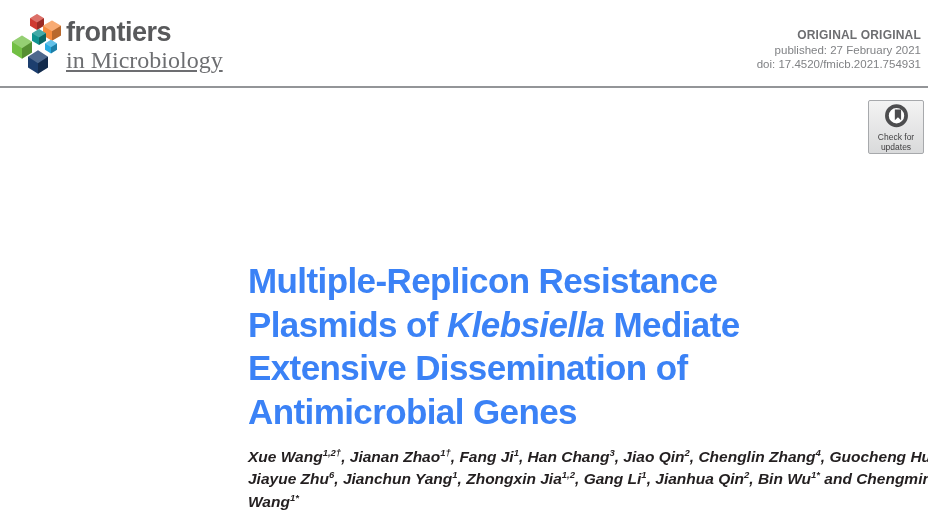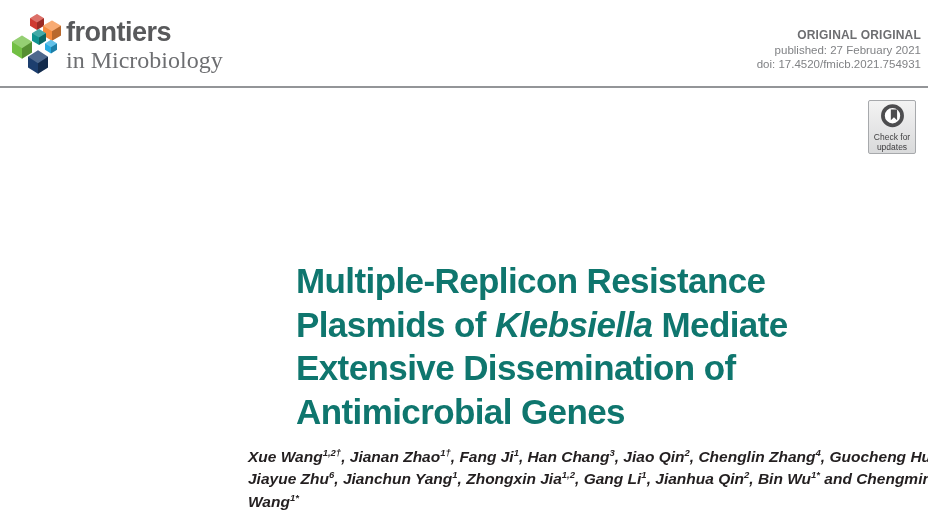--- a/index.html
+++ b/index.html
@@ -16,51 +16,51 @@
   
   .brand { position: absolute; left: 10px; top: 13px; display: flex; align-items: flex-start; }
   .logo-svg { width: 53px; height: 64px; flex: 0 0 auto; }
   .brand-text { margin-left: 3px; margin-top: 6px; }
   .brand-name {
     font-size: 27px; font-weight: bold; color: #58595b;
     letter-spacing: -0.5px; line-height: 1;
   }
   .brand-journal {
     font-family: "Liberation Serif", serif;
-    font-size: 24px; color: #6d6e71; line-height: 1.05; margin-top: 2px;
+    font-size: 24px; color: #6d6e71; line-height: 1.05; margin-top: 2px; text-decoration: underline;
   }
 
   .pub-info {
     position: absolute; top: 28px; right: 7px; text-align: right;
     color: #808285; font-size: 11.5px; line-height: 14.5px;
   }
   .pub-type { font-weight: bold; color: #6d6e71; font-size: 12px; letter-spacing: 0.2px; }
 
   .rule {
     position: absolute; top: 86px; left: 0; width: 928px; height: 2px;
     background: #939598; border: none;
   }
 
   
   .check-badge {
-    position: absolute; left: 868px; top: 100px; width: 48px; height: 54px;
+    position: absolute; left: 868px; top: 100px; width: 56px; height: 54px;
     background: linear-gradient(#f3f3f3, #d9dadb);
     border: 1px solid #a7a9ac; border-radius: 2px;
     text-align: center; padding-top: 3px; cursor: pointer;
   }
   .check-badge svg { width: 25px; height: 25px; display: inline-block; }
   .check-badge-text {
     font-size: 8.5px; line-height: 9.5px; color: #414042; margin-top: 0px;
   }
 
   
   .article-title {
     position: absolute; left: 248px; top: 259px; width: 588px;
     font-size: 35px; line-height: 43.5px; font-weight: bold;
-    color: #0f766e; letter-spacing: -0.6px; margin-left: 48px;
+    color: #3b82f6; letter-spacing: -0.6px;
   }
   .article-title em { font-style: italic; }
 
   .author-list {
     position: absolute; left: 248px; top: 446px; width: 695px;
     font-size: 15.5px; line-height: 22.4px;
     font-weight: bold; font-style: italic; color: #231f20;
   }
   .author-list sup { font-size: 9.5px; line-height: 0; }
 

